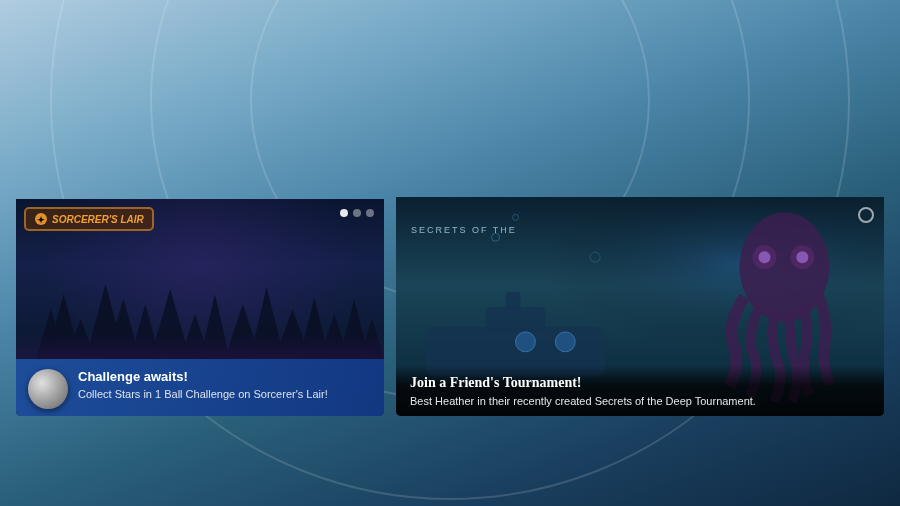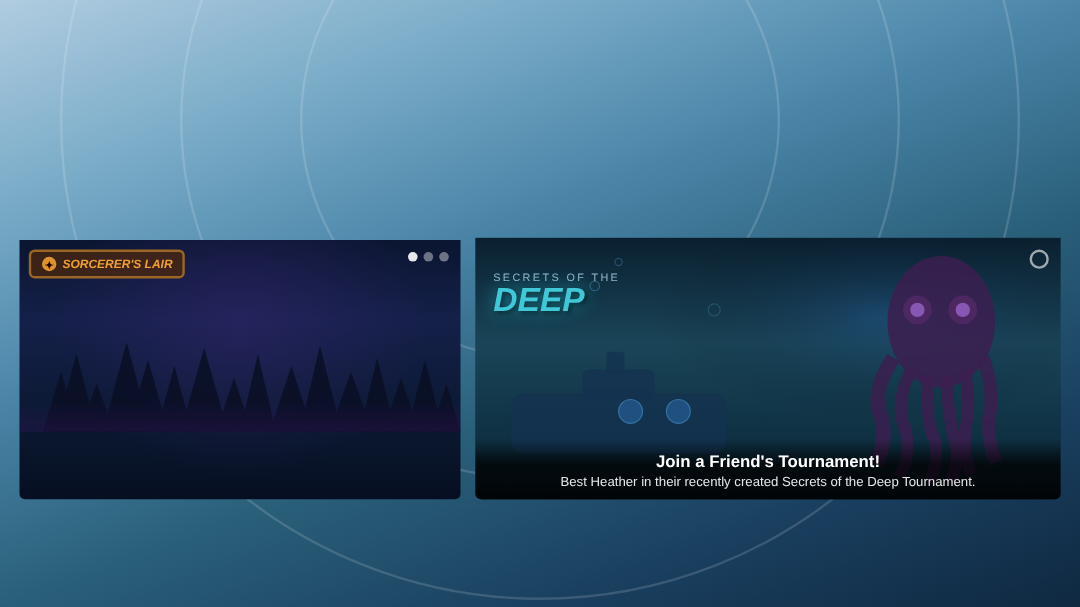--- a/index.html
+++ b/index.html
@@ -361,28 +361,29 @@
       left: 0;
       right: 0;
       background: linear-gradient(transparent, rgba(0,0,0,0.7) 40%);
       padding: 10px 14px;
     }
 
     .news-title {
       color: #ffffff;
       font-size: 14px;
       font-weight: bold;
-      text-align: center;
+      text-align: left;
       margin-bottom: 4px;
+      font-family: Liberation Serif, serif;
     }
 
     .news-desc {
       color: rgba(255,255,255,0.9);
       font-size: 11px;
-      text-align: center;
+      text-align: left;
     }
 
     
     .news-radio {
       position: absolute;
       top: 10px;
       right: 10px;
       width: 16px;
       height: 16px;
       border-radius: 50%;
@@ -629,20 +630,30 @@
           </svg>
           <span class="game-logo-text">Sorcerer's Lair</span>
         </div>
 
         <div class="carousel-dots">
           <div class="dot active"></div>
           <div class="dot"></div>
           <div class="dot"></div>
         </div>
 
+        <div class="challenge-overlay">
+          <div class="challenge-ball"></div>
+          <div class="challenge-text">
+            <div class="challenge-title">Challenge awaits!</div>
+            <div class="challenge-desc">
+              <span>Collect Stars in 1 Ball Challenge on
+Sorcerer's Lair!</span>
+            </div>
+          </div>
+        </div>
       </div>
     </div>
 
     <div class="panel panel-right">
       <div class="panel-header">
         <span class="panel-title">News</span>
         <span class="panel-icon">
           <svg width="18" height="18" viewBox="0 0 18 18" fill="none">
             <rect x="1" y="1" width="16" height="16" rx="2" stroke="rgba(255,255,255,0.6)" stroke-width="1.5"></rect>
             <rect x="3" y="5" width="12" height="1.5" fill="rgba(255,255,255,0.6)"></rect>
@@ -698,21 +709,20 @@
             </g>
 
             <circle cx="100" cy="40" r="4" fill="none" stroke="rgba(100,200,255,0.3)" stroke-width="1"></circle>
             <circle cx="120" cy="20" r="3" fill="none" stroke="rgba(100,200,255,0.25)" stroke-width="1"></circle>
             <circle cx="200" cy="60" r="5" fill="none" stroke="rgba(100,200,255,0.2)" stroke-width="1"></circle>
           </svg>
         </div>
 
         <div class="deep-logo">
           <div class="deep-logo-sub">SECRETS OF THE</div>
-          <div class="deep-logo-text">DEEP</div>
         </div>
 
         <div class="news-radio"></div>
 
         <div class="news-overlay">
           <div class="news-title">Join a Friend's Tournament!</div>
           <div class="news-desc">Best Heather in their recently created Secrets of the Deep Tournament.</div>
         </div>
       </div>
     </div>

